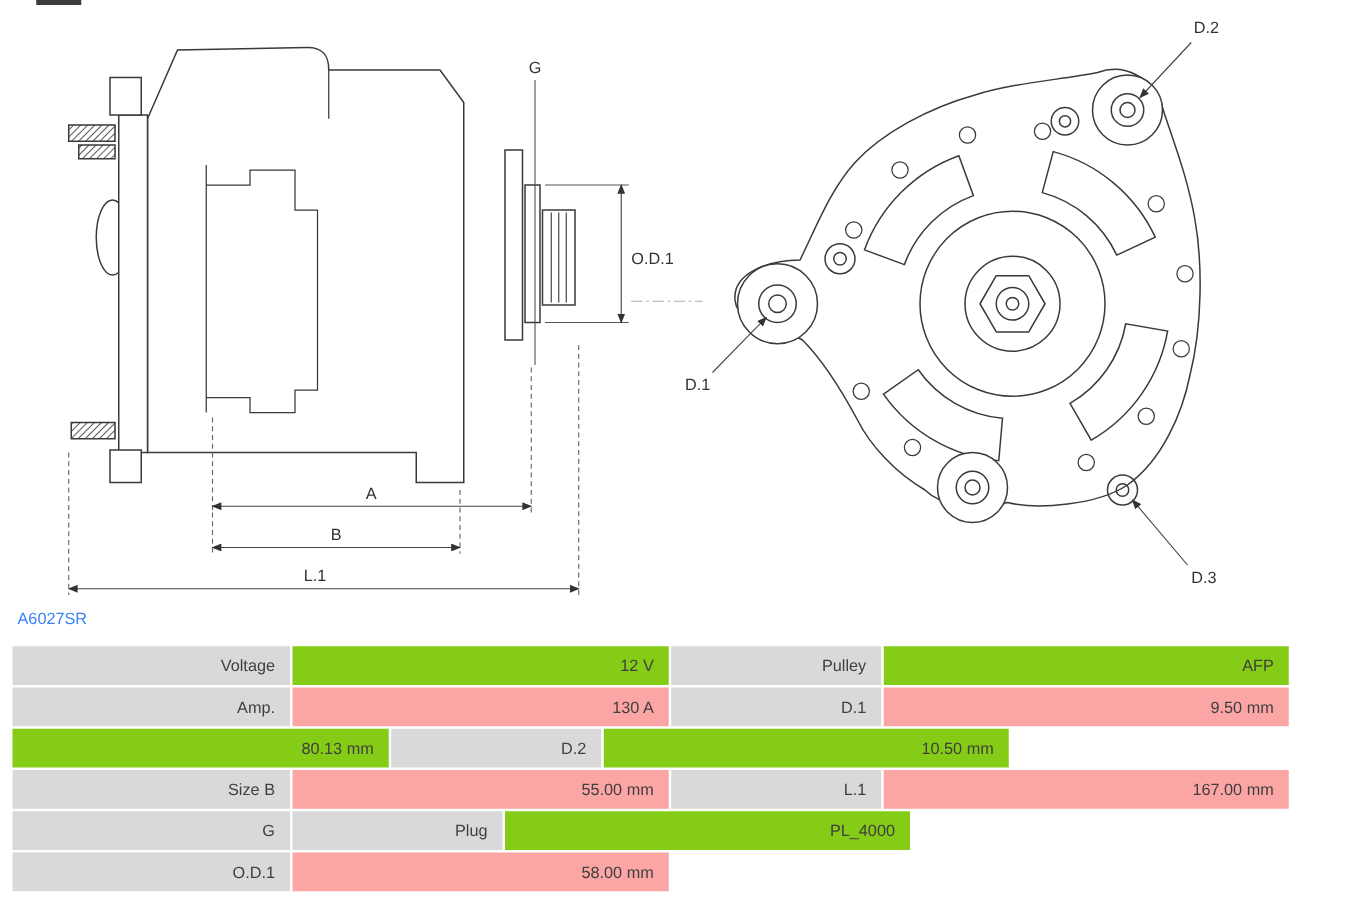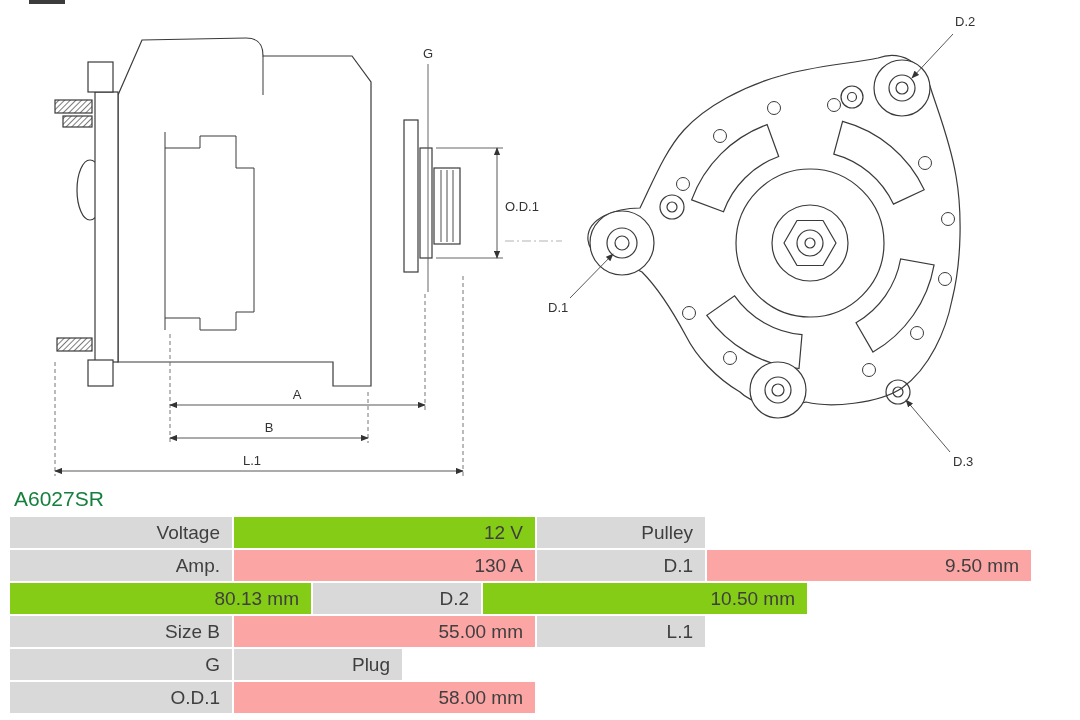--- a/index.html
+++ b/index.html
@@ -1,22 +1,22 @@
 <!DOCTYPE html>
 <html><head>
 <meta charset="utf-8">
 <style>
   html,body{margin:0;padding:0;background:#fff;}
   .screen{position:relative;width:1080px;height:720px;background:#fff;overflow:hidden;
           font-family:"Liberation Sans", sans-serif;}
   .artifact{position:absolute;left:29px;top:0;width:36px;height:4px;background:#3c3c3c;}
   .drawing{position:absolute;left:0;top:0;}
-  .part-number{position:absolute;left:14px;top:487px;font-size:21px;color:#15803d;}
+  .part-number{position:absolute;left:14px;top:487px;font-size:13px;color:#3b82f6;}
   .spec-table{position:absolute;left:10px;top:517px;width:1045px;}
-  .trow{display:flex;height:31px;margin-bottom:2px;font-size:19px;line-height:31px;color:#3f3f3f;}
+  .trow{display:flex;height:31px;margin-bottom:2px;font-size:13px;line-height:31px;color:#3f3f3f;}
   .trow > div{margin-right:2px;text-align:right;padding-right:12px;box-sizing:border-box;}
   .trow > div:last-child{margin-right:0;}
   .c1{width:222px}.c2{width:301px}.c3{width:168px}.c4{width:324px}
   .tlabel{background:#d9d9d9;}
   .tvalue{background:#fca5a5;}
   .tvalue.shade{background:#84cc16;}
   .trow > div.empty{background:transparent;}
   svg text{font-family:"Liberation Sans", sans-serif;font-size:13px;fill:#333;}
 </style>
 </head>
@@ -167,40 +167,43 @@
     </g>
   </svg>
 
   <div class="part-number">A6027SR</div>
 
   <div class="spec-table">
       <div class="trow">
         <div class="tlabel c1">Voltage</div>
         <div class="tvalue c2 shade">12 V</div>
         <div class="tlabel c3">Pulley</div>
+        <div class="tvalue c4 shade">AFP</div>
       </div>
       <div class="trow">
         <div class="tlabel c1">Amp.</div>
         <div class="tvalue c2">130 A</div>
         <div class="tlabel c3">D.1</div>
         <div class="tvalue c4">9.50 mm</div>
       </div>
       <div class="trow">
         <div class="tvalue c2 shade">80.13 mm</div>
         <div class="tlabel c3">D.2</div>
         <div class="tvalue c4 shade">10.50 mm</div>
       </div>
       <div class="trow">
         <div class="tlabel c1">Size B</div>
         <div class="tvalue c2">55.00 mm</div>
         <div class="tlabel c3">L.1</div>
+        <div class="tvalue c4">167.00 mm</div>
       </div>
       <div class="trow">
         <div class="tlabel c1">G</div>
         <div class="tlabel c3">Plug</div>
+        <div class="tvalue c4 shade">PL_4000</div>
       </div>
       <div class="trow">
         <div class="tlabel c1">O.D.1</div>
         <div class="tvalue c2">58.00 mm</div>
         <div class="tlabel c3 empty"></div>
         <div class="tvalue c4 empty"></div>
       </div>
     </div>
 
 </div>

